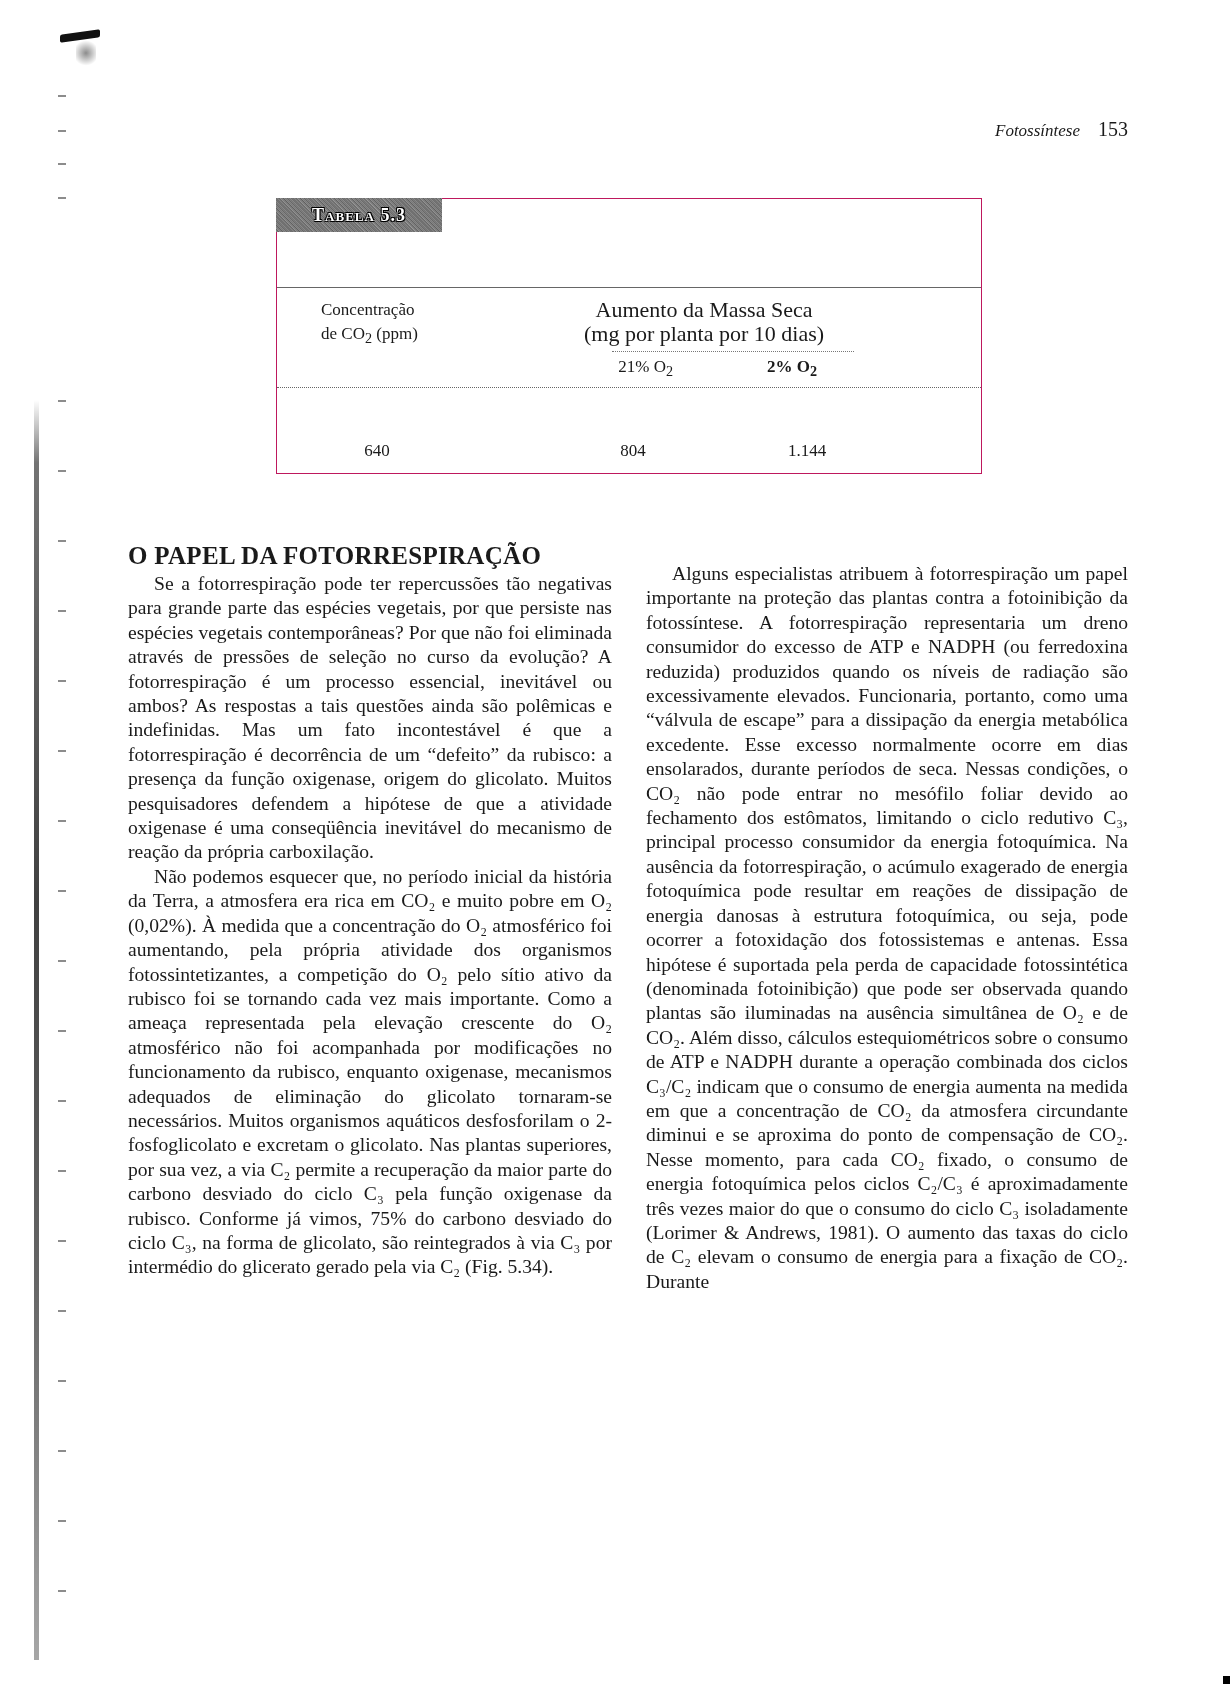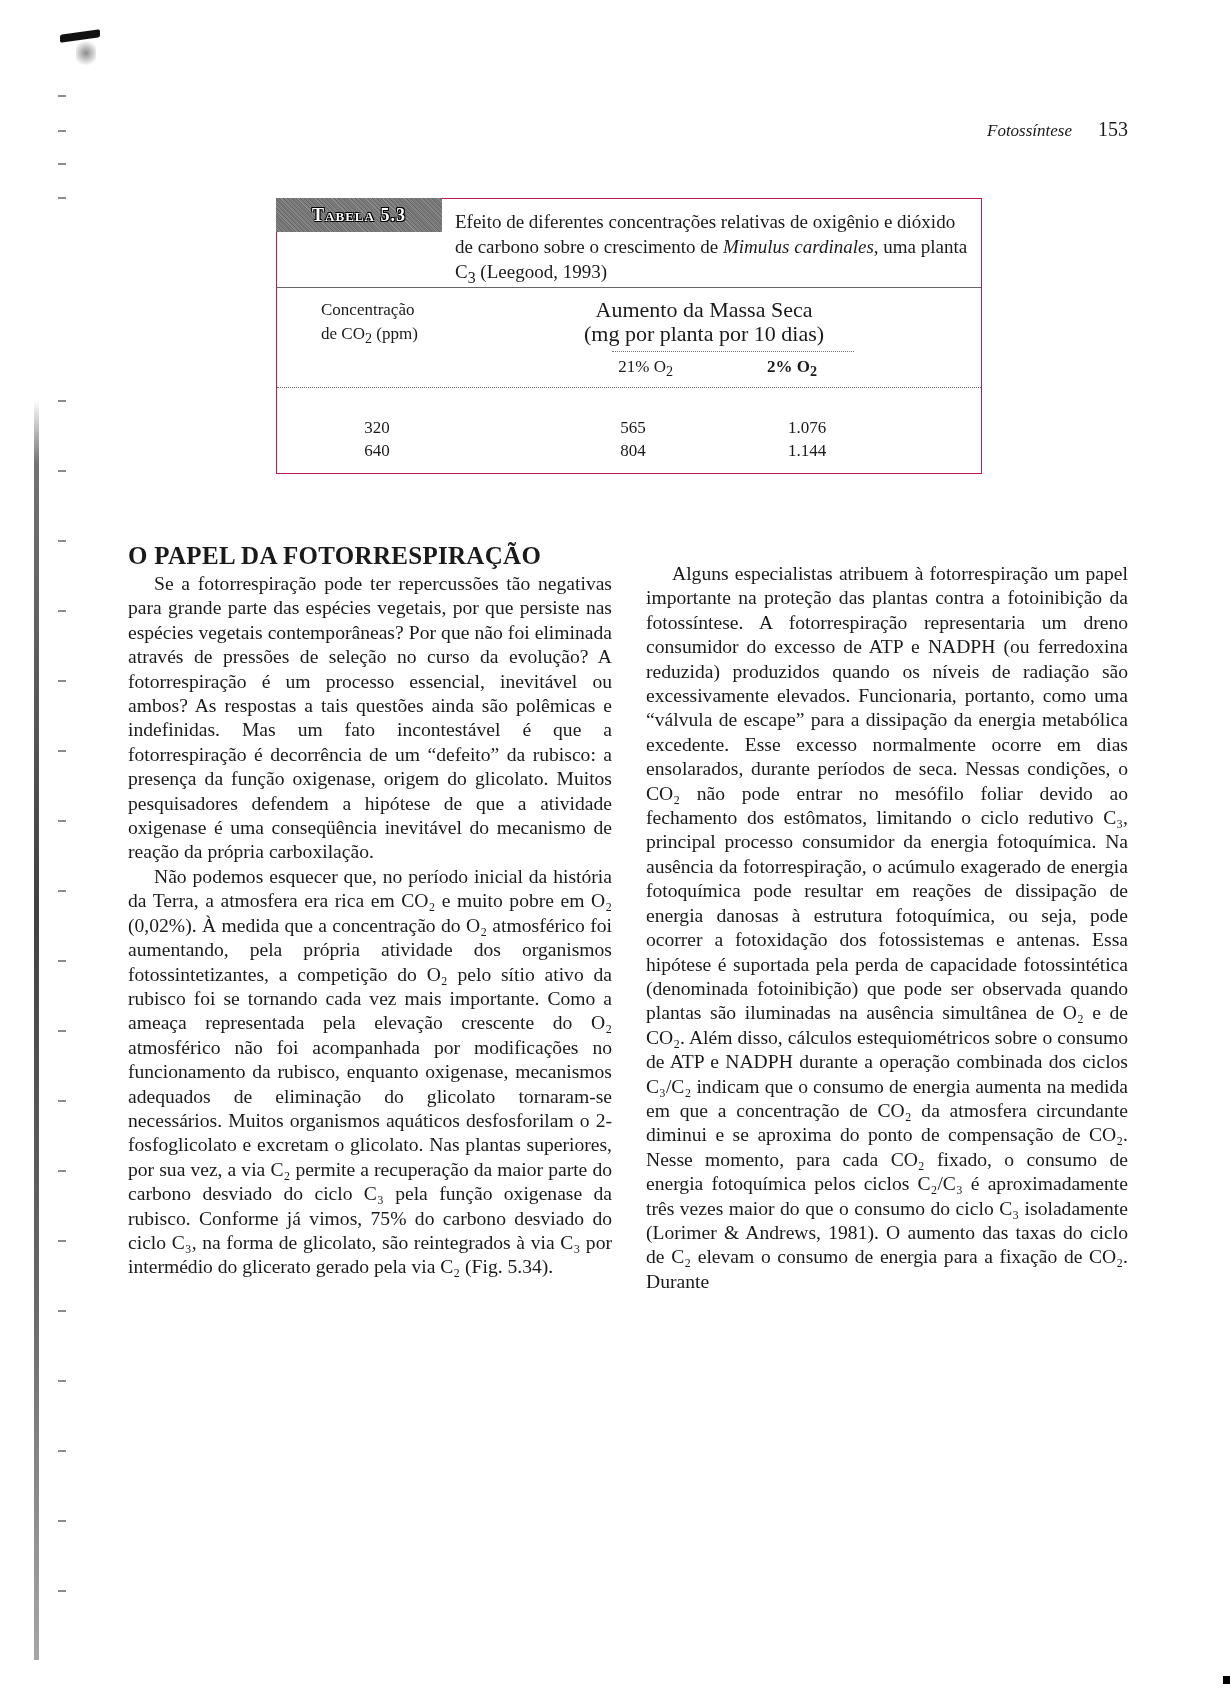--- a/index.html
+++ b/index.html
@@ -59,21 +59,21 @@
     }
 
     
     .running-header {
       position: absolute;
       top: 118px;
       right: 102px;
       font-size: 18px;
       display: flex;
       align-items: baseline;
-      gap: 26px;
+      gap: 18px;
     }
     .running-header .section {
       font-style: italic;
       font-size: 17px;
     }
     .running-header .page-num {
       font-size: 20px;
     }
 
     
@@ -226,41 +226,35 @@
 <div class="scan-tick" style="top:1590px"></div>
 <div class="bottom-mark"></div>
 
 <div class="running-header">
   <span class="section">Fotossíntese</span>
   <span class="page-num">153</span>
 </div>
 
 <div class="table-box">
   <div class="table-label">Tabela 5.3</div>
-  <div class="table-caption"><span>Efeito de diferentes concentrações relativas de oxigênio e dióxido de carbono sobre o crescimento de </span><i>Mimulus cardinales</i><span>, uma planta C</span><sub>3</sub><span> (Leegood, 1993)</span></div>
   <div class="caption-rule"></div>
 
   <div class="col-head-conc">
     <div>Concentração</div>
     <div><span>de CO</span><sub>2</sub><span> (ppm)</span></div>
   </div>
   <div class="col-head-mass">
     <div>Aumento da Massa Seca</div>
     <div>(mg por planta por 10 dias)</div>
   </div>
   <div class="mass-rule"></div>
   <div class="sub-head o21"><span>21% O</span><sub>2</sub></div>
   <div class="sub-head o2"><span>2% O</span><sub>2</sub></div>
   <div class="head-rule"></div>
 
-  <div class="table-row" style="top:219px">
-    <span class="c0">320</span>
-    <span class="c1">565</span>
-    <span class="c2">1.076</span>
-  </div>
   <div class="table-row" style="top:242px">
     <span class="c0">640</span>
     <span class="c1">804</span>
     <span class="c2">1.144</span>
   </div>
 </div>
 
 <div class="column left">
   <h2 class="section-heading">O PAPEL DA FOTORRESPIRAÇÃO</h2>
   <p class="para">Se a fotorrespiração pode ter repercussões tão negativas para grande parte das espécies vegetais, por que persiste nas espécies vegetais contemporâneas? Por que não foi eliminada através de pressões de seleção no curso da evolução? A fotorrespiração é um processo essencial, inevitável ou ambos? As respostas a tais questões ainda são polêmicas e indefinidas. Mas um fato incontestável é que a fotorrespiração é decorrência de um “defeito” da rubisco: a presença da função oxigenase, origem do glicolato. Muitos pesquisadores defendem a hipótese de que a atividade oxigenase é uma conseqüência inevitável do mecanismo de reação da própria carboxilação.</p>

